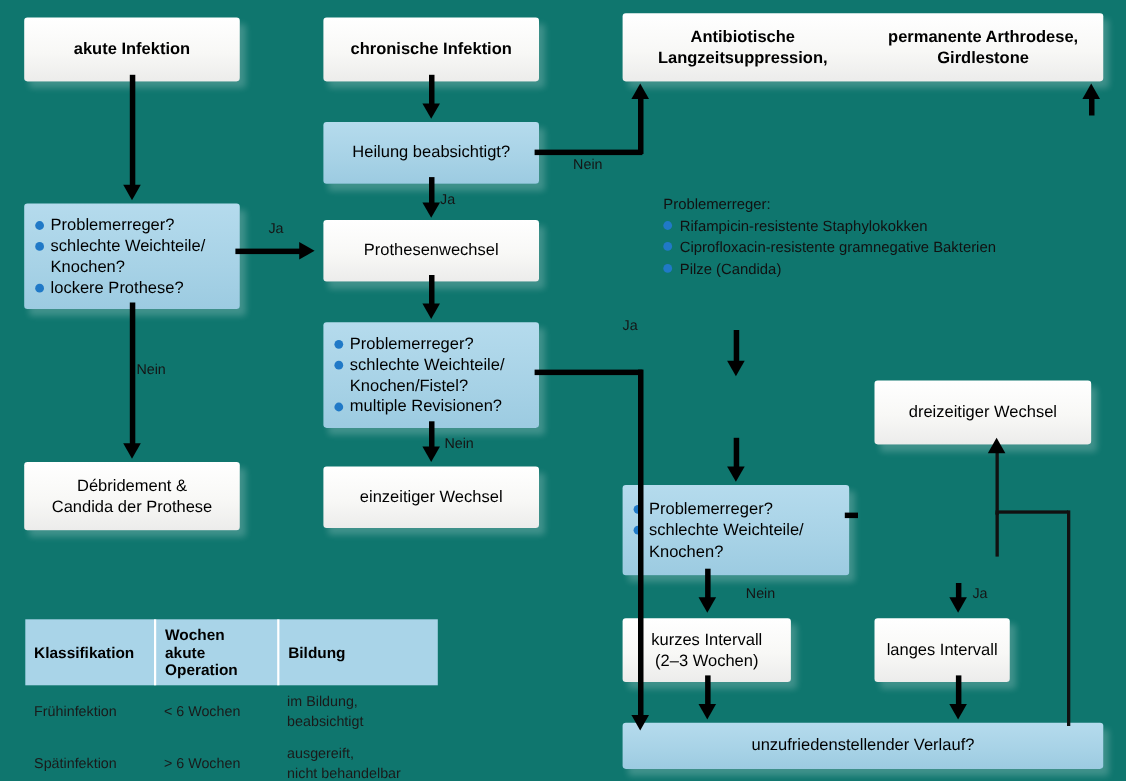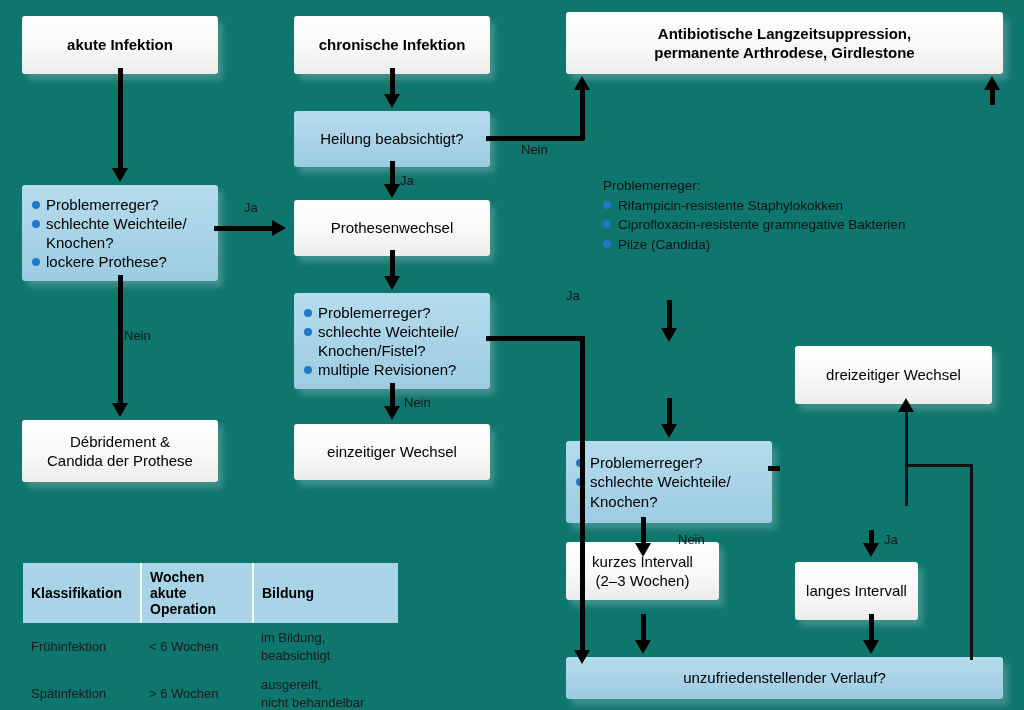--- a/index.html
+++ b/index.html
@@ -178,21 +178,21 @@
 <div id="canvas">
 
   <div class="box white" style="left:22px; top:16px; width:196px; height:58px;">
     <div class="txt bold">akute Infektion</div>
   </div>
 
   <div class="box white" style="left:294px; top:16px; width:196px; height:58px;">
     <div class="txt bold">chronische Infektion</div>
   </div>
 
-  <div class="box white" style="left:566px; top:12px; width:437px; height:62px; flex-direction:column; justify-content:center;">
+  <div class="box white" style="left:566px; top:12px; width:437px; height:62px; flex-direction:row; justify-content:center;">
     <div class="txt bold">Antibiotische Langzeitsuppression,</div>
     <div class="txt bold">permanente Arthrodese, Girdlestone</div>
   </div>
 
   <div class="box blue" style="left:22px; top:185px; width:196px; height:96px;">
     <ul class="bullets">
       <li><span class="dot"></span><span>Problemerreger?</span></li>
       <li><span class="dot"></span><span>schlechte Weichteile/</span></li>
       <li class="cont"><span>Knochen?</span></li>
       <li><span class="dot"></span><span>lockere Prothese?</span></li>
@@ -231,21 +231,21 @@
   </div>
 
   <div class="box blue" style="left:566px; top:441px; width:206px; height:82px;">
     <ul class="bullets">
       <li><span class="dot"></span><span>Problemerreger?</span></li>
       <li><span class="dot"></span><span>schlechte Weichteile/</span></li>
       <li class="cont"><span>Knochen?</span></li>
     </ul>
   </div>
 
-  <div class="box white" style="left:566px; top:542px; width:153px; height:58px; flex-direction:column; justify-content:center;">
+  <div class="box white" style="left:566px; top:562px; width:153px; height:58px; flex-direction:column; justify-content:center;">
     <div class="txt">kurzes Intervall</div>
     <div class="txt">(2–3 Wochen)</div>
   </div>
 
   <div class="box white" style="left:795px; top:562px; width:123px; height:58px; justify-content:center;">
     <div class="txt">langes Intervall</div>
   </div>
 
   <div class="box blue" style="left:566px; top:657px; width:437px; height:42px;">
     <div class="txt">unzufriedenstellender Verlauf?</div>

